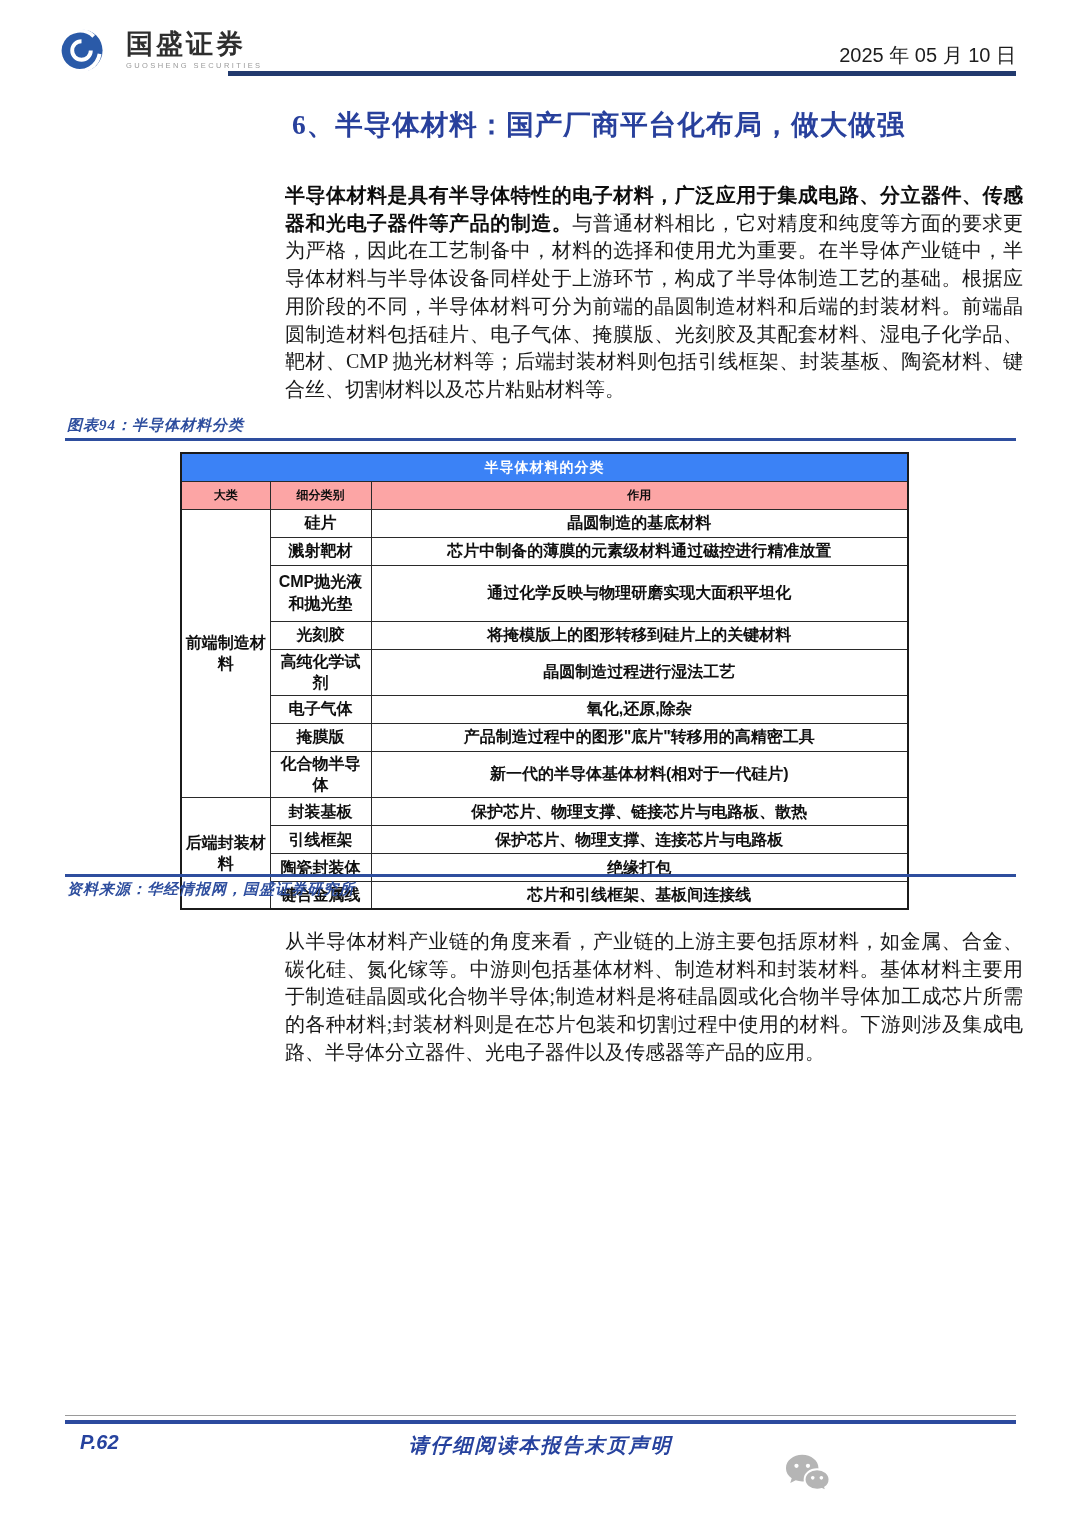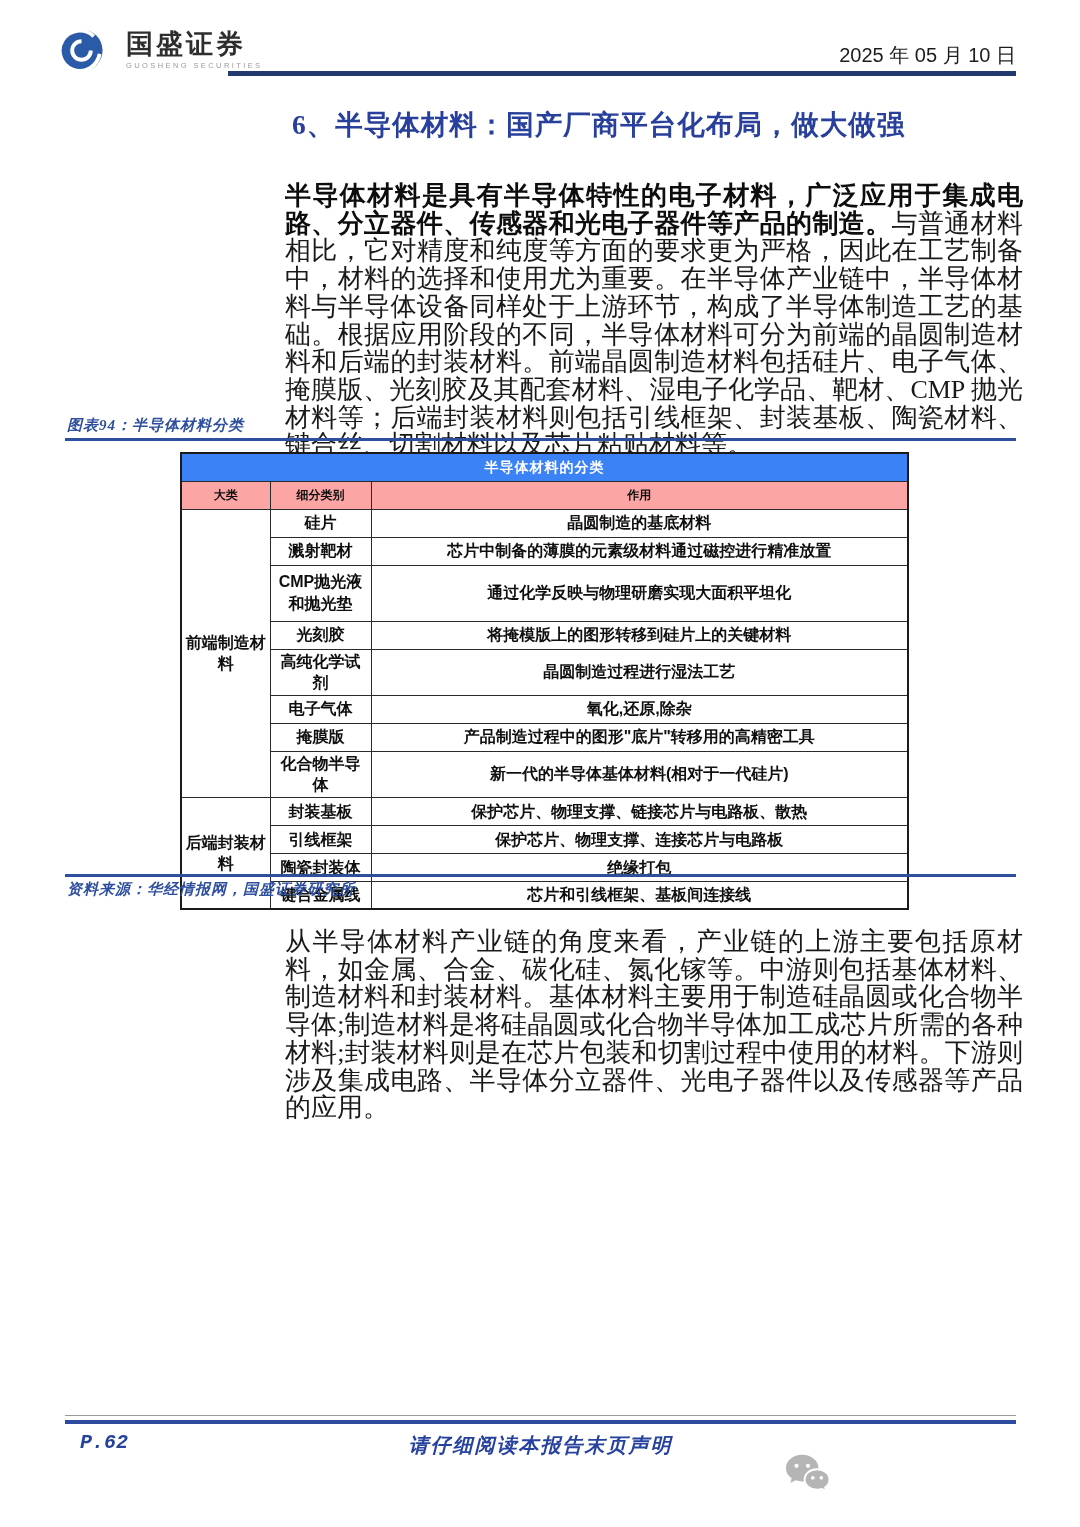--- a/index.html
+++ b/index.html
@@ -15,21 +15,21 @@
   .logo-wrap { left:58px; top:27px; display:flex; align-items:flex-start; }
   .logo-svg { width:47px; height:47px; }
   .brand-col { margin-left:10px; padding-top:4px; }
   .brand-name { font-family:"Liberation Sans", sans-serif; font-weight:700; font-size:27px; color:#2e2e2e; letter-spacing:3px; line-height:1; }
   .brand-sub { font-family:"Liberation Sans", sans-serif; font-size:7.5px; color:#9a9a9a; letter-spacing:2.4px; margin-top:3px; }
   .report-date { top:42px; right:64px; font-family:"Liberation Sans", sans-serif; font-size:20px; font-weight:400; color:#1c1c1c; }
   .header-rule { left:228px; top:71px; width:788px; height:5px; background:#223a6e; }
 
   
   .section-title { left:292px; top:92px; font-size:27.5px; font-weight:700; color:#28409c; letter-spacing:1px;margin-top:15px; }
-  .body-p { left:285px; width:738px; font-size:26px; line-height:27.7px; text-align:justify; color:#191919; }
+  .body-p { left:285px; width:738px; font-size:20px; line-height:27.7px; text-align:justify; color:#191919; }
   .p1 { top:182px; }
   .p2 { top:928px; }
   .body-p b { color:#0d0d0d; }
 
   
   .fig-caption { left:67px; top:416px; font-size:15px; font-style:italic; font-weight:700; color:#2e4e9e; letter-spacing:1px; }
   .caption-rule { left:65px; top:438px; width:951px; height:3px; background:#2e4e9e; }
   .source-rule { left:65px; top:874px; width:951px; height:3px; background:#2e4e9e; }
   .fig-source { left:67px; top:880px; font-size:15px; font-style:italic; font-weight:700; color:#2e4e9e; letter-spacing:1px; }
 
@@ -40,21 +40,21 @@
   table.cls col.c1 { width:89px; } table.cls col.c2 { width:101px; } table.cls col.c3 { width:537px; }
   table.cls th, table.cls td { border:1px solid #2a2a2a; text-align:center; vertical-align:middle; padding:1px 3px; line-height:1.35; }
   table.cls { border:2px solid #1b1b1b; }
   tr.h28 { height:28px; } tr.h56 { height:56px; }
   .tbl-title th { background:#3b82f6; color:#ffffff; font-size:14px; letter-spacing:1px; border-color:#1b2f5e; }
   .col-head th { background:#fca5a5; font-size:12px; }
 
   
   .footer-thin { left:65px; top:1415px; width:951px; height:1px; background:#9a9a9a; }
   .footer-blue { left:65px; top:1420px; width:951px; height:4px; background:#2c4a9e; }
-  .page-num { left:80px; top:1431px; font-size:20px; font-weight:700; font-style:italic; color:#26429e; font-family:Liberation Mono, monospace; }
+  .page-num { left:80px; top:1431px; font-size:20px; font-weight:700; font-style:italic; color:#26429e; font-family:Liberation Sans, sans-serif; }
   .disclaimer { left:65px; top:1432px; width:951px; text-align:center; font-size:20px; font-weight:700; font-style:italic; color:#26429e; letter-spacing:2px; }
 
   
   .wm { left:784px; top:1452px; display:flex; align-items:center; }
   .wm-icon { width:46px; height:44px; }
   .wm-text { margin-left:8px; font-family:"Liberation Sans", sans-serif; font-size:31px; color:#c3c3c3; letter-spacing:2px; }
 </style>
 </head>
 <body>
 

